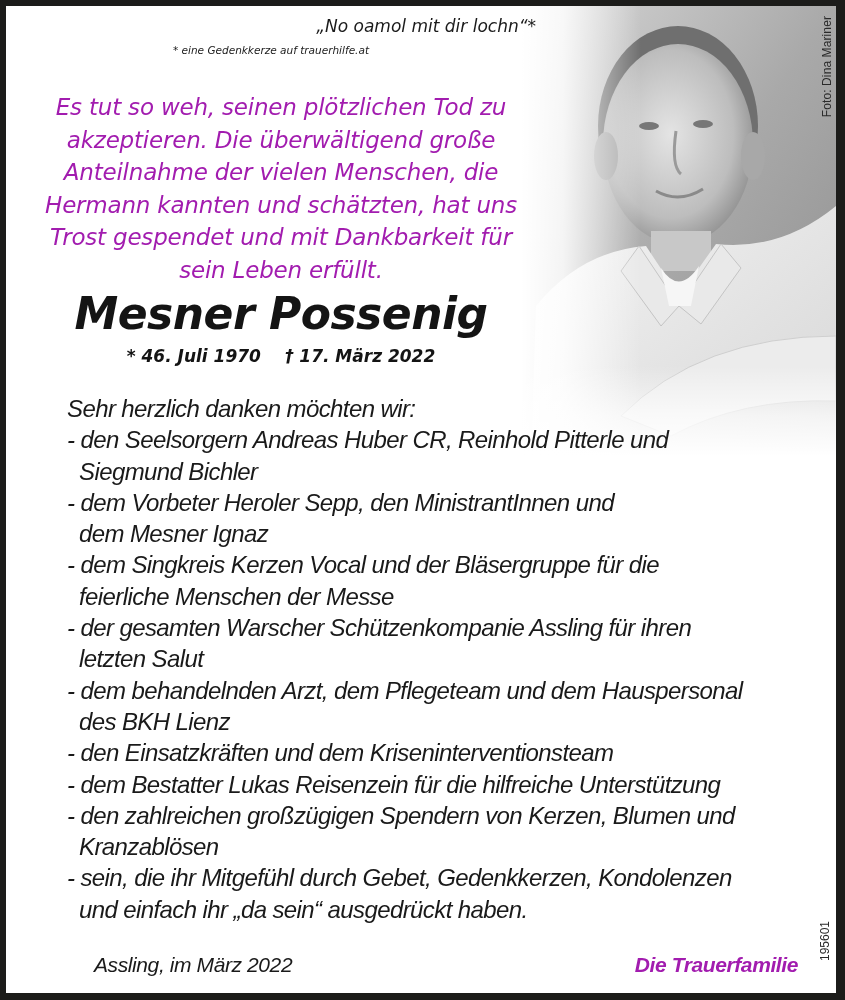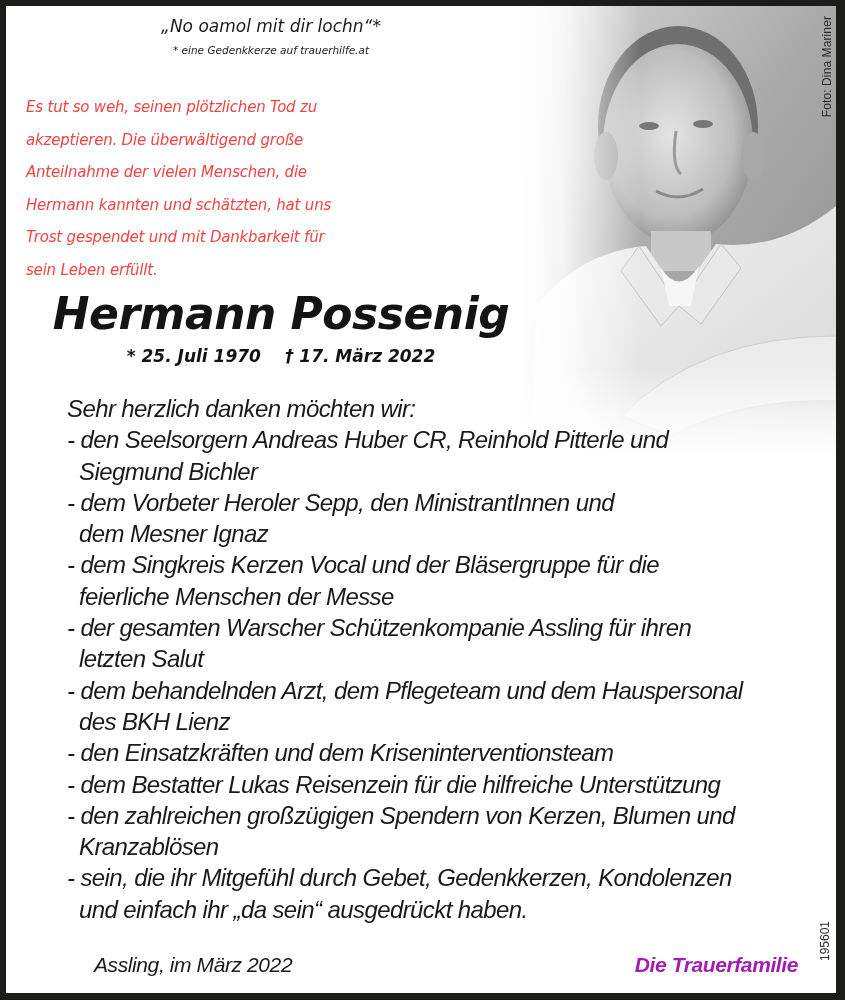--- a/index.html
+++ b/index.html
@@ -51,21 +51,21 @@
       font-size: 12px;
       color: #2a2a2a;
       letter-spacing: 0.1px;
     }
     
     .quote {
       position: absolute;
       left: 0;
       width: 530px;
       top: 10px;
-      text-align: center;
+      text-align: right;
       font-family: "DejaVu Sans", sans-serif;
       font-style: italic;
       font-size: 17px;
       color: #1a1a1a;
     }
     .quote-note {
       position: absolute;
       left: 0;
       width: 530px;
       top: 38px;
@@ -73,26 +73,26 @@
       font-style: italic;
       font-size: 10.5px;
       color: #1a1a1a;
     }
     
     .intro {
       position: absolute;
       left: 20px;
       width: 510px;
       top: 85px;
-      text-align: left;
-      font-family: "DejaVu Sans", sans-serif;
-      font-style: italic;
-      font-size: 15px;
+      text-align: center;
+      font-family: "DejaVu Sans", sans-serif;
+      font-style: italic;
+      font-size: 23px;
       line-height: 32.5px;
-      color: #ef4444;
+      color: #a21caf;
       letter-spacing: -0.2px;
     }
     .intro div { white-space: nowrap; }
     
     .name {
       position: absolute;
       left: 20px;
       width: 510px;
       top: 282px;
       text-align: center;
@@ -227,22 +227,22 @@
 
   <div class="intro">
     <div>Es tut so weh, seinen plötzlichen Tod zu</div>
     <div>akzeptieren. Die überwältigend große</div>
     <div>Anteilnahme der vielen Menschen, die</div>
     <div>Hermann kannten und schätzten, hat uns</div>
     <div>Trost gespendet und mit Dankbarkeit für</div>
     <div>sein Leben erfüllt.</div>
   </div>
 
-  <div class="name">Hermann Possenig</div>
-  <div class="dates"><span>* 25. Juli 1970</span><span>† 17. März 2022</span></div>
+  <div class="name">Mesner Possenig</div>
+  <div class="dates"><span>* 46. Juli 1970</span><span>† 17. März 2022</span></div>
 
   <div class="thanks">
     <div class="line">Sehr herzlich danken möchten wir:</div>
 
     <div class="line">- den Seelsorgern Andreas Huber CR, Reinhold Pitterle und</div>
     <div class="line indent">Siegmund Bichler</div>
 
     <div class="line">- dem Vorbeter Heroler Sepp, den MinistrantInnen und</div>
     <div class="line indent">dem Mesner Ignaz</div>
 

